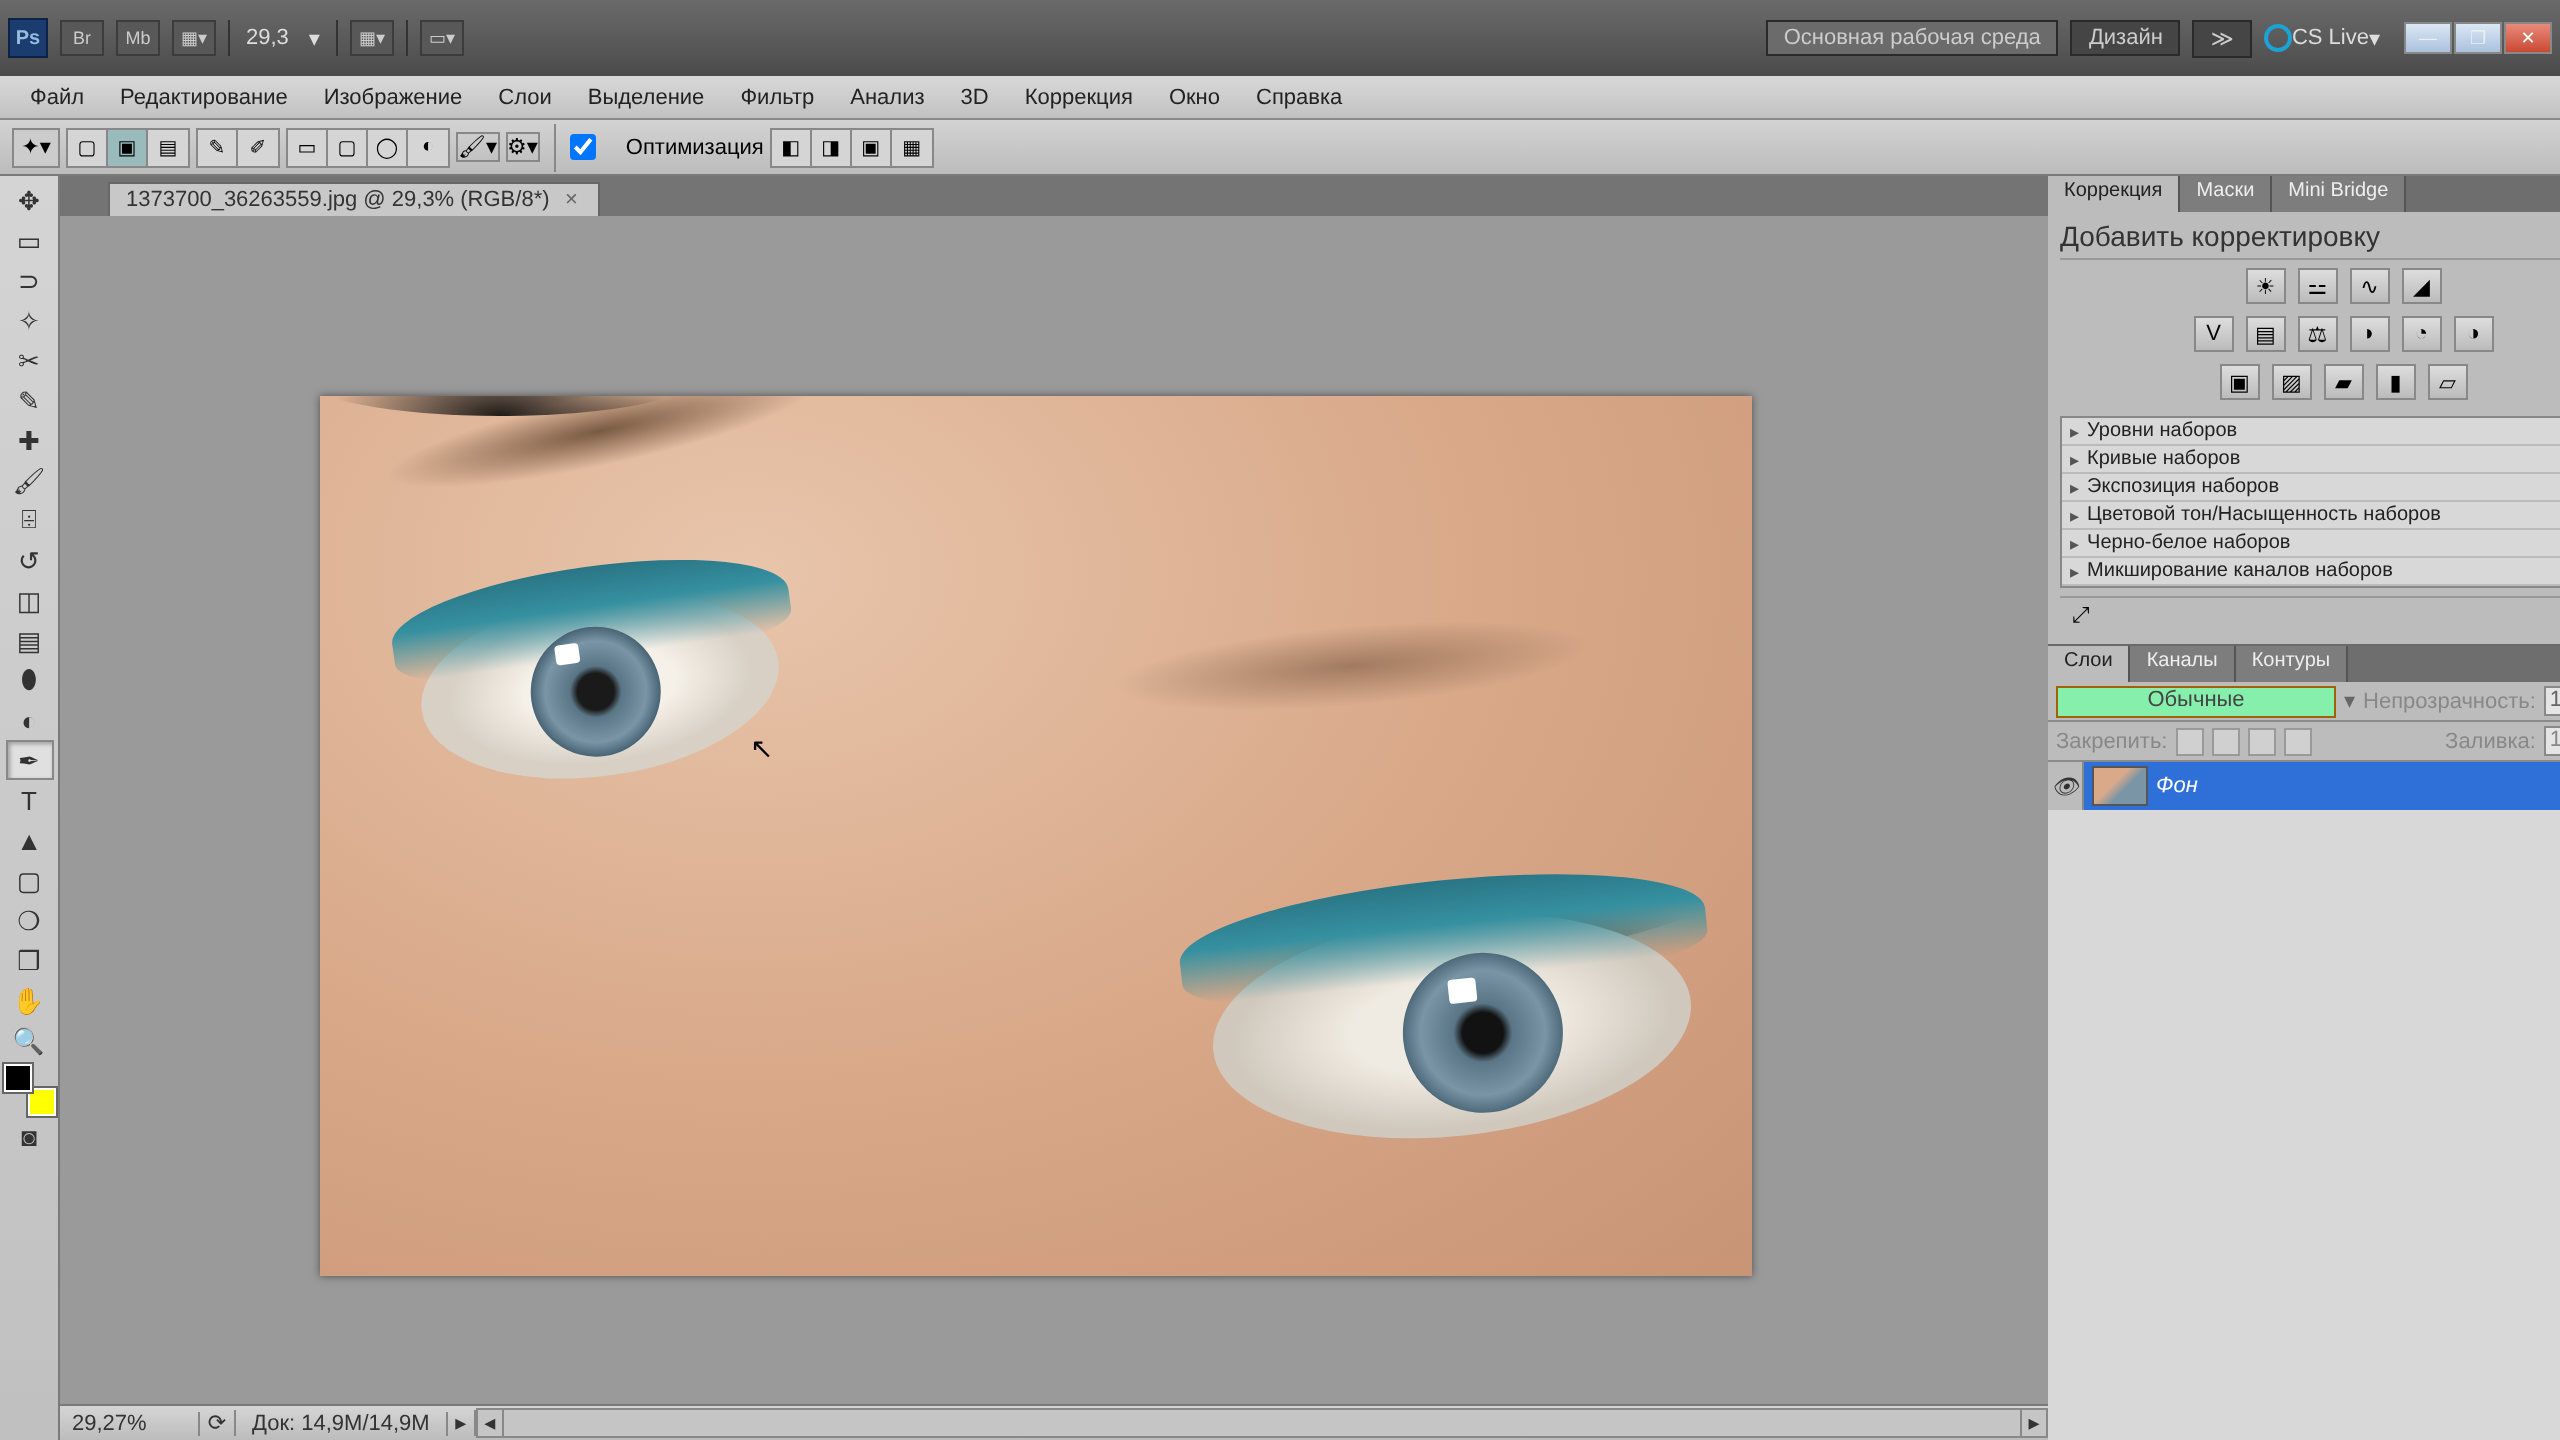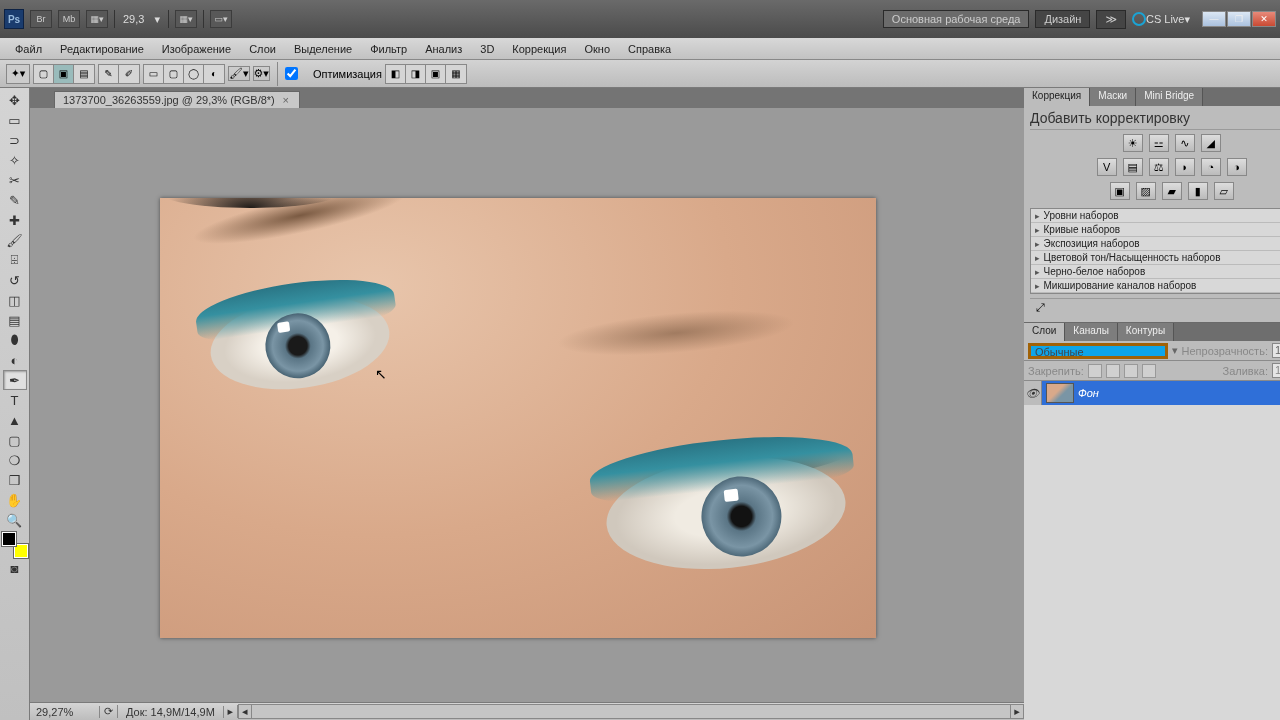--- a/index.html
+++ b/index.html
@@ -76,21 +76,21 @@
 .adj-rows { display:flex; flex-direction:column; gap:6px; align-items:center; }
 .adj-row { display:flex; gap:6px; }
 .adj-ic { width:20px; height:18px; background:linear-gradient(#ddd,#bbb); border:1px solid #888; display:flex; align-items:center; justify-content:center; cursor:pointer; font-size:11px; }
 .preset-list { margin-top:8px; border:1px solid #888; background:#d8d8d8; max-height:120px; overflow:hidden; position:relative; }
 .preset-list .pl-scroll { position:absolute; right:0; top:0; bottom:0; width:10px; background:#bfbfbf; border-left:1px solid #888; }
 .preset-item { display:flex; align-items:center; padding:1px 4px; border-bottom:1px solid #bbb; font-size:10px; color:#222; cursor:pointer; }
 .preset-item::before { content:"▸"; margin-right:4px; color:#555; font-size:9px; }
 .adj-foot { height:18px; display:flex; align-items:center; justify-content:space-between; padding:0 6px; border-top:1px solid #9a9a9a; margin-top:4px; }
 .layers-panel { flex:1; background:#bcbcbc; display:flex; flex-direction:column; }
 .layers-opts { height:20px; display:flex; align-items:center; padding:0 4px; gap:4px; border-bottom:1px solid #8a8a8a; font-size:10px; color:#666; }
-.blend-select { flex:0 0 140px; height:16px; border:3px solid #a16207; background:#0ea5e9; padding:0 4px; color:#444; }
+.blend-select { flex:0 0 140px; height:16px; border:1px solid #a16207; background:#86efac; padding:0 4px; color:#444;text-align:center; }
 .lopt-label { color:#888; }
 .lopt-val { width:34px; height:15px; border:1px solid #888; background:#e5e5e5; text-align:center; }
 .layers-opts2 { height:20px; display:flex; align-items:center; padding:0 4px; gap:4px; border-bottom:1px solid #8a8a8a; font-size:10px; color:#888; }
 .lock-ic { width:14px; height:14px; border:1px solid #999; background:#d0d0d0; cursor:pointer; }
 .layer-list { flex:1; background:#d8d8d8; overflow:hidden; position:relative; }
 .layer-row { height:24px; display:flex; align-items:center; background:#2f6fd8; color:#fff; font-style:italic; font-size:10px; }
 .layer-eye { width:18px; height:24px; background:#bcbcbc; display:flex; align-items:center; justify-content:center; border-right:1px solid #888; color:#333; }
 .layer-thumb { width:28px; height:20px; margin:0 4px; background:linear-gradient(135deg,#d9a98a 40%,#7a95a5 60%); border:1px solid #555; }
 .layer-name { flex:1; }
 .layer-lock { width:14px; margin-right:6px; color:#e5e5e5; }

